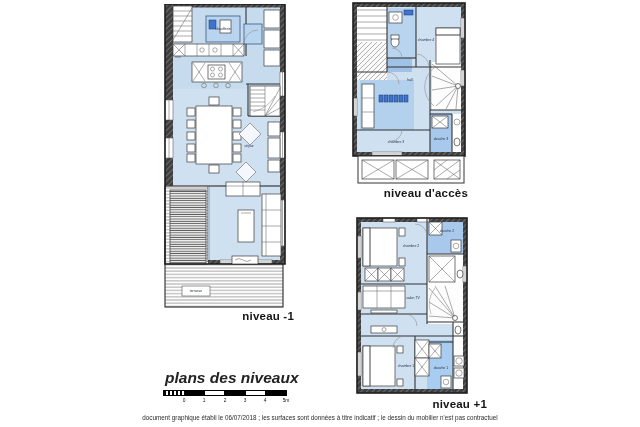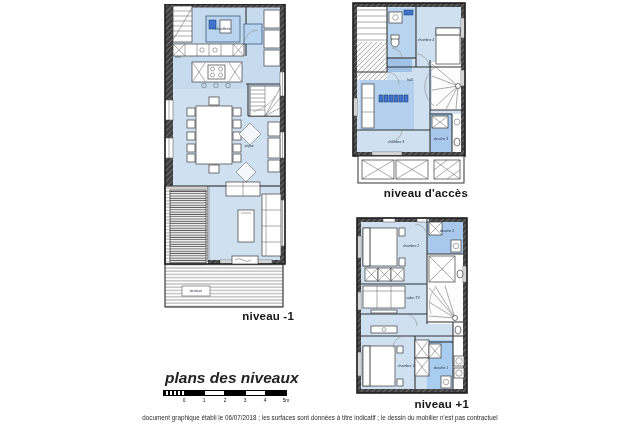--- a/index.html
+++ b/index.html
@@ -480,21 +480,21 @@
     <path class="door" d="M50,98 A12,12 0 0 1 62,110"></path>
     <path class="door" d="M50,120 A12,12 0 0 0 38,132"></path>
     <path class="door" d="M72,20 A12,12 0 0 0 60,8"></path>
   </svg>
   <div class="tiny" style="left:56px;top:30px;">chambre 2</div>
   <div class="tiny" style="left:92px;top:15px;">douche 2</div>
   <div class="tiny" style="left:58px;top:82px;">salon TV</div>
   <div class="tiny" style="left:51px;top:150px;">chambre 1</div>
   <div class="tiny" style="left:86px;top:152px;">douche 1</div>
 </div>
-<div class="level-label" style="left:355px;top:398px;width:114px;">niveau +1</div>
+<div class="level-label" style="left:373px;top:398px;width:114px;">niveau +1</div>
 
 <div class="sheet-title">plans des niveaux</div>
 
 <div class="scalebar">
   <div class="sb-bar">
     <div class="sb-fine"></div>
     <div class="sb-seg sb-dark"></div>
     <div class="sb-seg sb-light"></div>
     <div class="sb-seg sb-dark"></div>
     <div class="sb-seg sb-light"></div>

